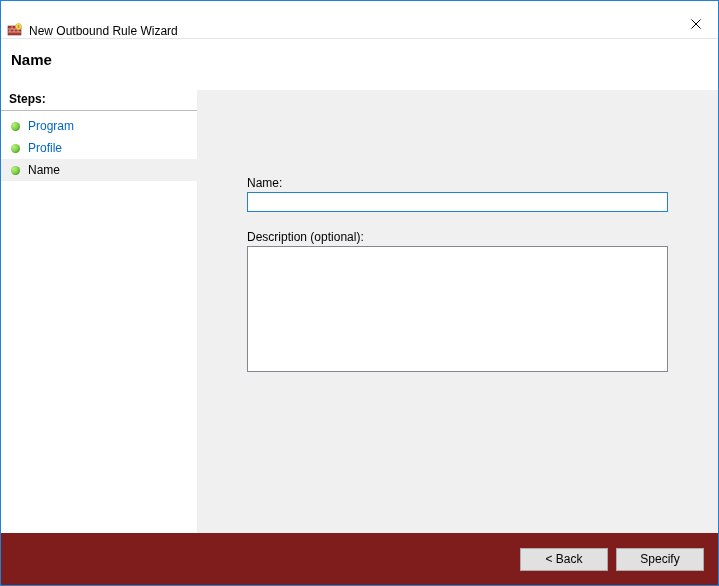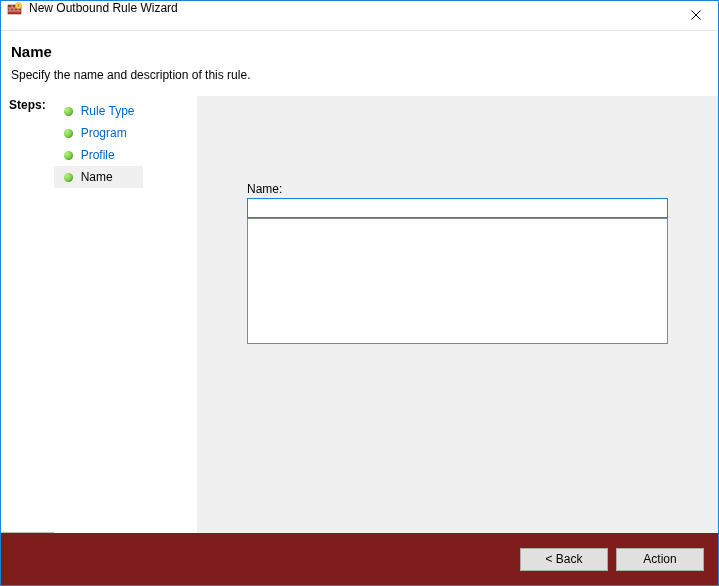--- a/index.html
+++ b/index.html
@@ -12,23 +12,23 @@
   }
   .window {
     width: 719px;
     height: 586px;
     border: 1px solid #1e83d4;
     display: flex;
     flex-direction: column;
     background: #fff;
   }
   .titlebar {
-    height: 30px;
-    display: flex;
-    align-items: flex-start;
+    height: 38px;
+    display: flex;
+    align-items: flex-end;
     padding: 0 0 0 6px;
     border-bottom: 1px solid #e5e5e5;
   }
   .titlebar .app-icon {
     width: 16px; height: 16px;
     display: inline-flex; align-items: center; justify-content: center;
     margin-right: 6px;
   }
   .titlebar .title-text {
     flex: 1;
@@ -58,21 +58,21 @@
   .body {
     flex: 1;
     display: flex;
     min-height: 0;
   }
   .sidebar {
     width: 196px;
     background: #fff;
     border-right: none;
     display: flex;
-    flex-direction: row;
+    flex-direction: column;
     padding-left: 0;
   }
   .sidebar .steps-hdr {
     font-weight: bold;
     font-size: 12px;
     padding: 2px 8px 4px 8px;
     border-bottom: 1px solid #bdbdbd;
   }
   .sidebar .steps {
     padding: 4px 0;
@@ -192,55 +192,51 @@
     <div class="close-btn">
       <svg width="10" height="10" viewBox="0 0 10 10">
         <line x1="0.5" y1="0.5" x2="9.5" y2="9.5" stroke="currentColor" stroke-width="1"></line>
         <line x1="9.5" y1="0.5" x2="0.5" y2="9.5" stroke="currentColor" stroke-width="1"></line>
       </svg>
     </div>
   </div>
 
   <div class="header">
     <h1>Name</h1>
-    <div class="subtitle">Specify the name and description of this rule.</div>
   </div>
 
   <div class="body">
 
     <div class="sidebar">
       <div class="steps-hdr">Steps:</div>
       <div class="steps">
-        <div class="step-item">
-          <span class="bullet"></span>
-          <span class="step-label">Rule Type</span>
-        </div>
         <div class="step-item">
           <span class="bullet"></span>
           <span class="step-label">Program</span>
         </div>
         <div class="step-item">
           <span class="bullet"></span>
           <span class="step-label">Profile</span>
         </div>
         <div class="step-item current">
           <span class="bullet"></span>
           <span class="step-label">Name</span>
         </div>
       </div>
     </div>
 
     <div class="main">
       <div class="form-area">
         <label class="field-label">Name:</label>
         <input type="text" class="name-input" value="" style="">
+        <label class="field-label desc-label">Description (optional):</label>
         <textarea class="desc-text" style=""></textarea>
       </div>
     </div>
 
   </div>
 
   <div class="footer">
     <button class="btn">&lt; Back</button>
-    <button class="btn">Action</button>
+    <button class="btn">Specify</button>
   </div>
 
 </div>
 
 </body></html>

